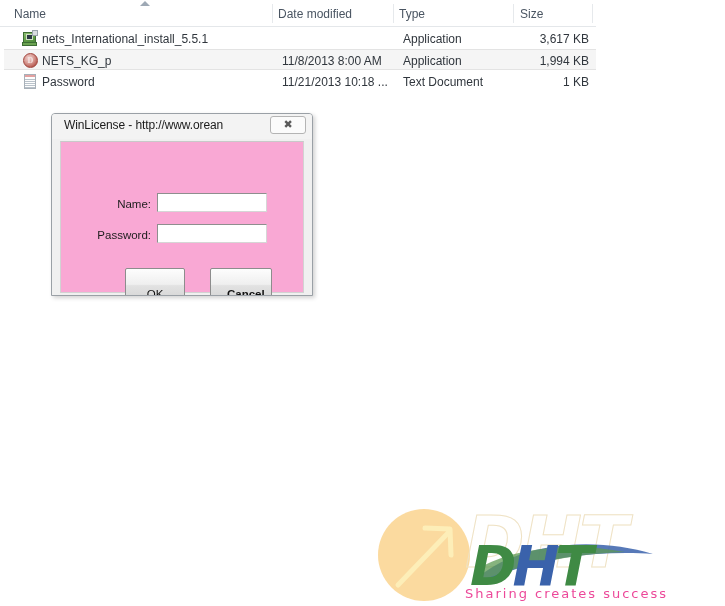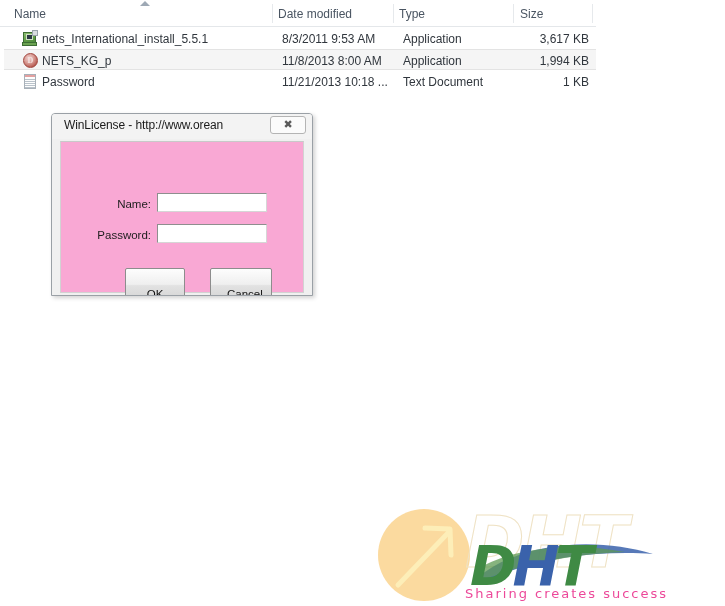--- a/index.html
+++ b/index.html
@@ -265,21 +265,21 @@
     border-radius: 2px;
     box-sizing: border-box;
     font-size: 11.5px;
     color: #111;
     text-align: center;
     line-height: 19px;
     font-family: "Liberation Sans", sans-serif;
     padding: 16px;
   }
   #ok-button     { left: 64px;  width: 60px; }
-  #cancel-button { left: 149px; width: 62px; }
+  #cancel-button { left: 149px; width: 62px; font-weight: bold; }
 
   
   #watermark {
     position: absolute;
     left: 375px;
     top: 500px;
     width: 350px;
     height: 106px;
     pointer-events: none;
   }
@@ -375,21 +375,20 @@
   </div>
 
   <div class="row" style="top:28px;">
     <div class="ficon icon-msi">
       <div class="body"></div>
         <div class="screen"></div>
         <div class="base"></div>
         <div class="star"></div>
     </div>
     <div class="cell fname">nets_International_install_5.5.1</div>
-    <div class="cell fdate">8/3/2011 9:53 AM</div>
     <div class="cell ftype">Application</div>
     <div class="cell fsize">3,617 KB</div>
   </div>
 
   <div class="row selected" style="top:49px;">
     <div class="ficon icon-keygen">
       <div class="disc"></div>
       <div class="letter">D</div>
     </div>
     <div class="cell fname">NETS_KG_p</div>

